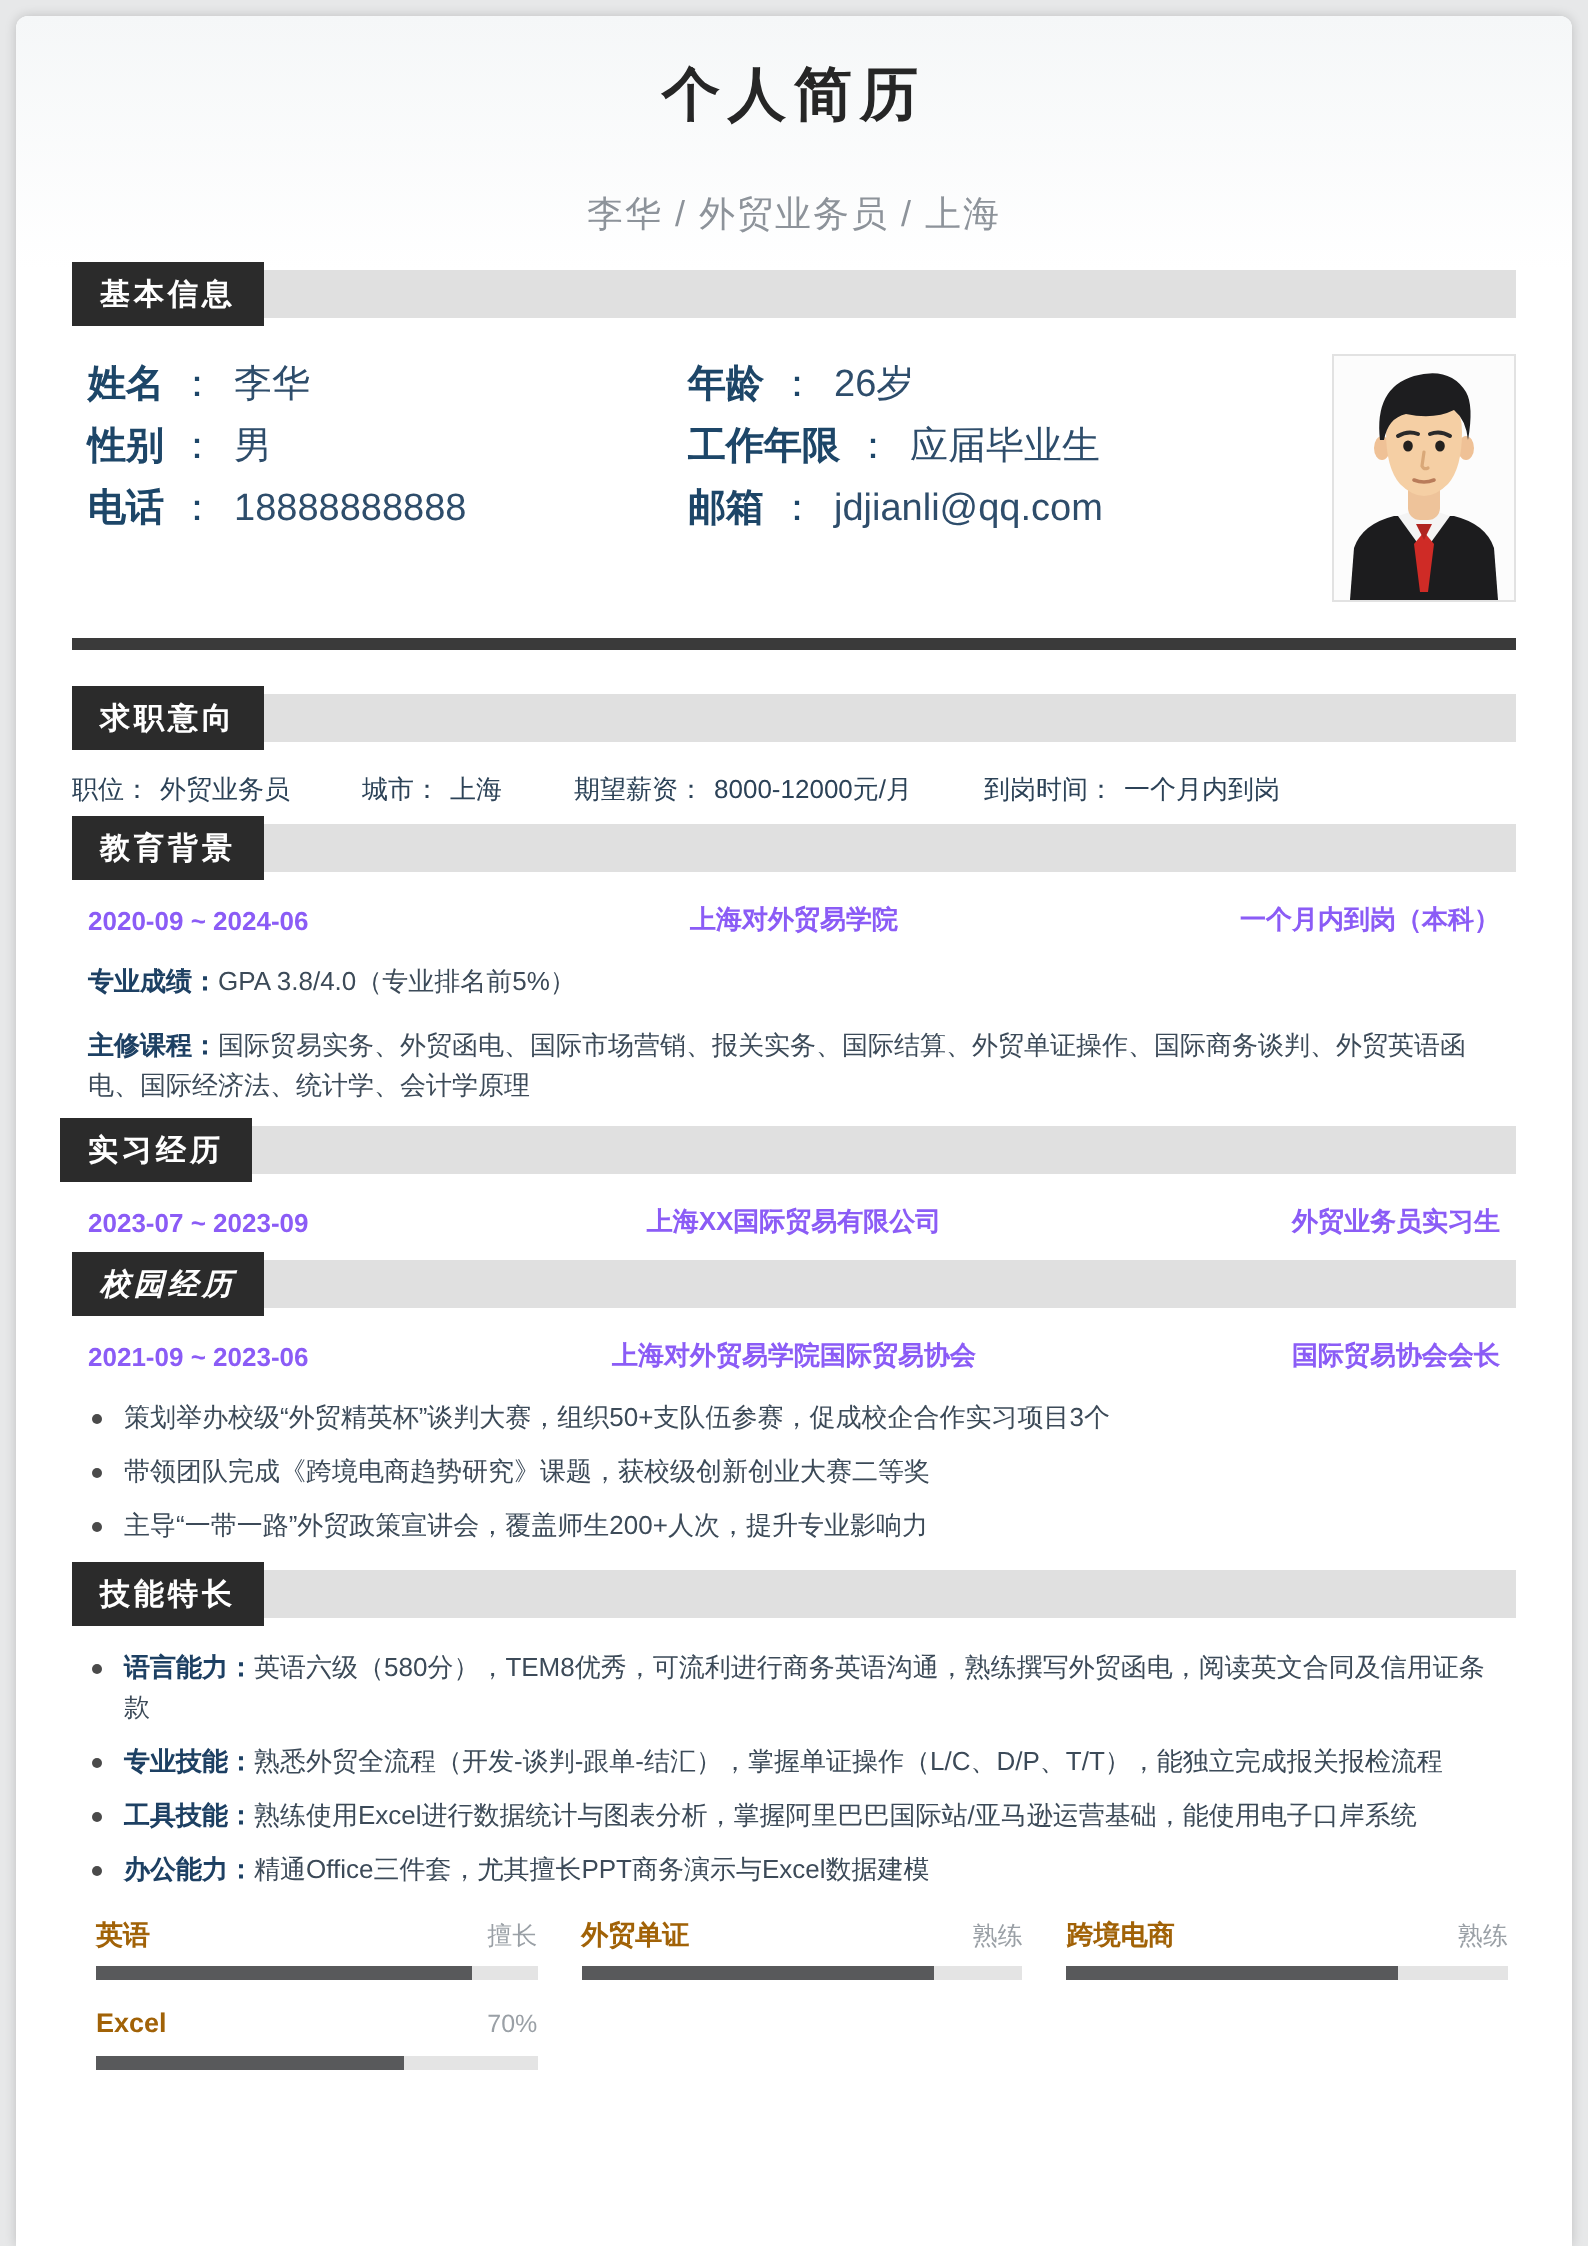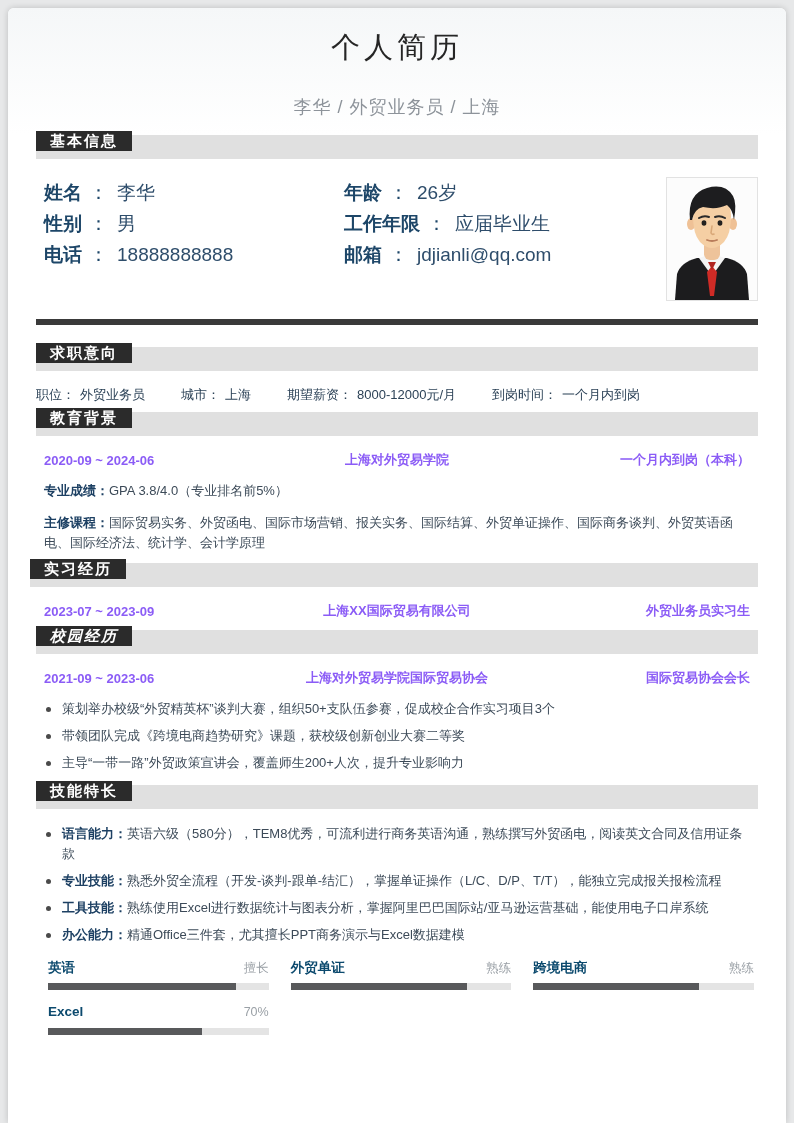--- a/index.html
+++ b/index.html
@@ -11,26 +11,26 @@
   }
   .page {
     position:absolute; top:8px; left:8px; width:778px; height:1115px;
     background:#ffffff; border-radius:6px 6px 0 0;
     box-shadow:0 0 6px rgba(0,0,0,.18);
     overflow:hidden;
   }
   
   .res-header { text-align:center; padding-top:20px; padding-bottom:16px;
     background:linear-gradient(#f5f7f8,#ffffff); }
-  .res-title { font-size:29px; font-weight:normal; color:#262626; letter-spacing:4px; }
+  .res-title { font-size:29px; font-weight:bold; color:#262626; letter-spacing:4px; }
   .res-subtitle { margin-top:27px; font-size:18px; color:#8d939a; letter-spacing:1px; }
   
   .section-bar { position:relative; height:24px; background:#e0e0e0; margin:0 28px; }
   .section-tab {
-    position:absolute; left:0; top:-4px; height:20px; min-width:92px;
+    position:absolute; left:0; top:-4px; height:32px; min-width:92px;
     background:#2b2b2b; color:#fff; display:flex; align-items:center; justify-content:center;
     font-size:15px; font-weight:bold; letter-spacing:2px; padding:0 14px;
   }
   
   .content { margin:0 28px; color:#3c4a58; font-size:13px; }
   
   .basic-wrap { position:relative; margin-top:14px; min-height:136px; }
   .fields { display:grid; grid-template-columns:300px 1fr; row-gap:11px; padding:10px 0 0 8px; }
   .field { font-size:19px; height:20px; line-height:20px; }
   .field .f-label { font-weight:bold; color:#1d4668; }
@@ -56,21 +56,21 @@
   .bullet { position:relative; padding-left:24px; margin-bottom:7px;
     font-size:13px; line-height:20px; color:#3c4a58; }
   .bullet::before { content:""; position:absolute; left:8px; top:8px;
     width:5px; height:5px; border-radius:50%; background:#4a4a4a; }
   .bullet .k { font-weight:bold; color:#1d4063; }
   
   .bars-grid { display:grid; grid-template-columns:repeat(3,1fr); column-gap:22px; row-gap:14px;
     margin:14px 32px 0 40px; }
   .bar-item { }
   .bar-top { display:flex; justify-content:space-between; align-items:baseline; height:18px; }
-  .bar-name { font-size:13.5px; font-weight:bold; color:#0c4a6e; }
+  .bar-name { font-size:13.5px; font-weight:bold; color:#a16207; }
   .bar-level { font-size:12.5px; color:#9aa0a6; }
   .bar-track { margin-top:6px; height:7px; background:#e4e4e4; }
   .bar-fill { height:100%; background:#58595b; }
   
   .mt22 { margin-top:22px; } .mt8 { margin-top:8px; } .mt6 { margin-top:6px;margin-left:22px; }
 </style>
 </head>
 <body>
 
 <div class="page">

